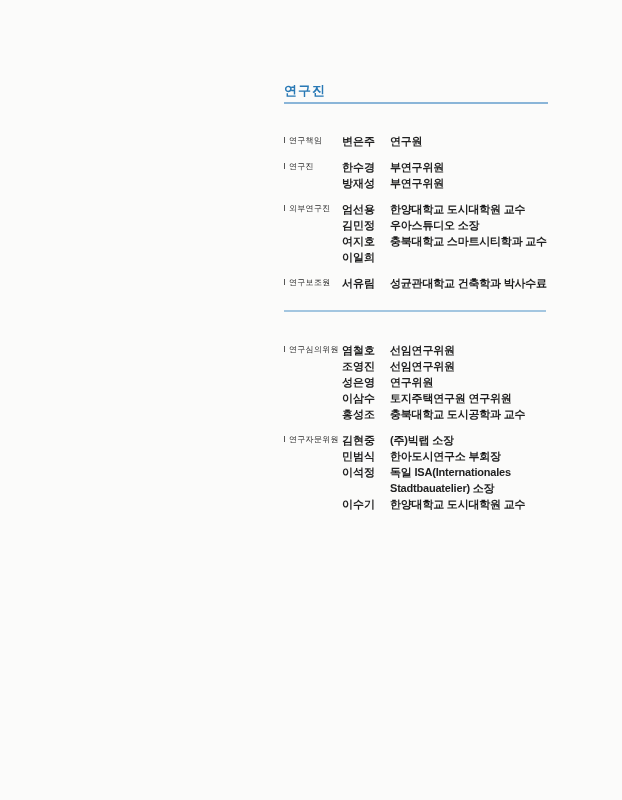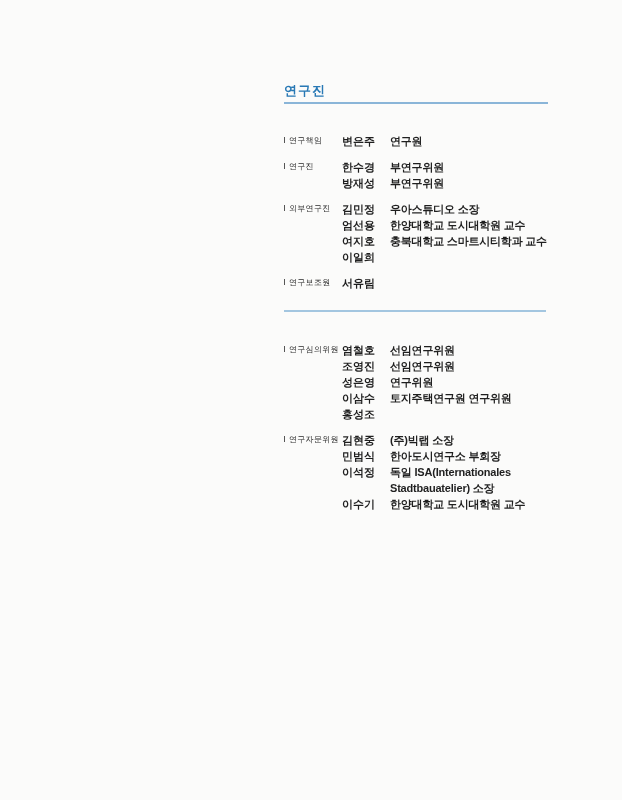--- a/index.html
+++ b/index.html
@@ -130,45 +130,46 @@
         </div>
       </div>
 
       <div class="section">
         <div class="label-col">
           <span class="tick"></span>
           <span class="label">외부연구진</span>
         </div>
         <div class="members">
           <div class="member">
+            <span class="member-name">엄선용</span>
+            <span class="member-title">한양대학교 도시대학원 교수</span>
+          </div>
+          <div class="member">
             <span class="member-name">김민정</span>
             <span class="member-title">우아스튜디오 소장</span>
           </div>
           <div class="member">
-            <span class="member-name">엄선용</span>
-            <span class="member-title">한양대학교 도시대학원 교수</span>
-          </div>
-          <div class="member">
             <span class="member-name">여지호</span>
             <span class="member-title">충북대학교 스마트시티학과 교수</span>
           </div>
           <div class="member">
             <span class="member-name">이일희</span>
           </div>
         </div>
       </div>
 
       <div class="section">
         <div class="label-col">
           <span class="tick"></span>
           <span class="label">연구보조원</span>
         </div>
         <div class="members">
           <div class="member">
             <span class="member-name">서유림</span>
+            <span class="member-title">성균관대학교 건축학과 박사수료</span>
           </div>
         </div>
       </div>
 
       <div class="divider"></div>
 
       <div class="section">
         <div class="label-col">
           <span class="tick"></span>
           <span class="label">연구심의위원</span>
@@ -185,20 +186,21 @@
           <div class="member">
             <span class="member-name">성은영</span>
             <span class="member-title">연구위원</span>
           </div>
           <div class="member">
             <span class="member-name">이삼수</span>
             <span class="member-title">토지주택연구원 연구위원</span>
           </div>
           <div class="member">
             <span class="member-name">홍성조</span>
+            <span class="member-title">충북대학교 도시공학과 교수</span>
           </div>
         </div>
       </div>
 
       <div class="section">
         <div class="label-col">
           <span class="tick"></span>
           <span class="label">연구자문위원</span>
         </div>
         <div class="members">

